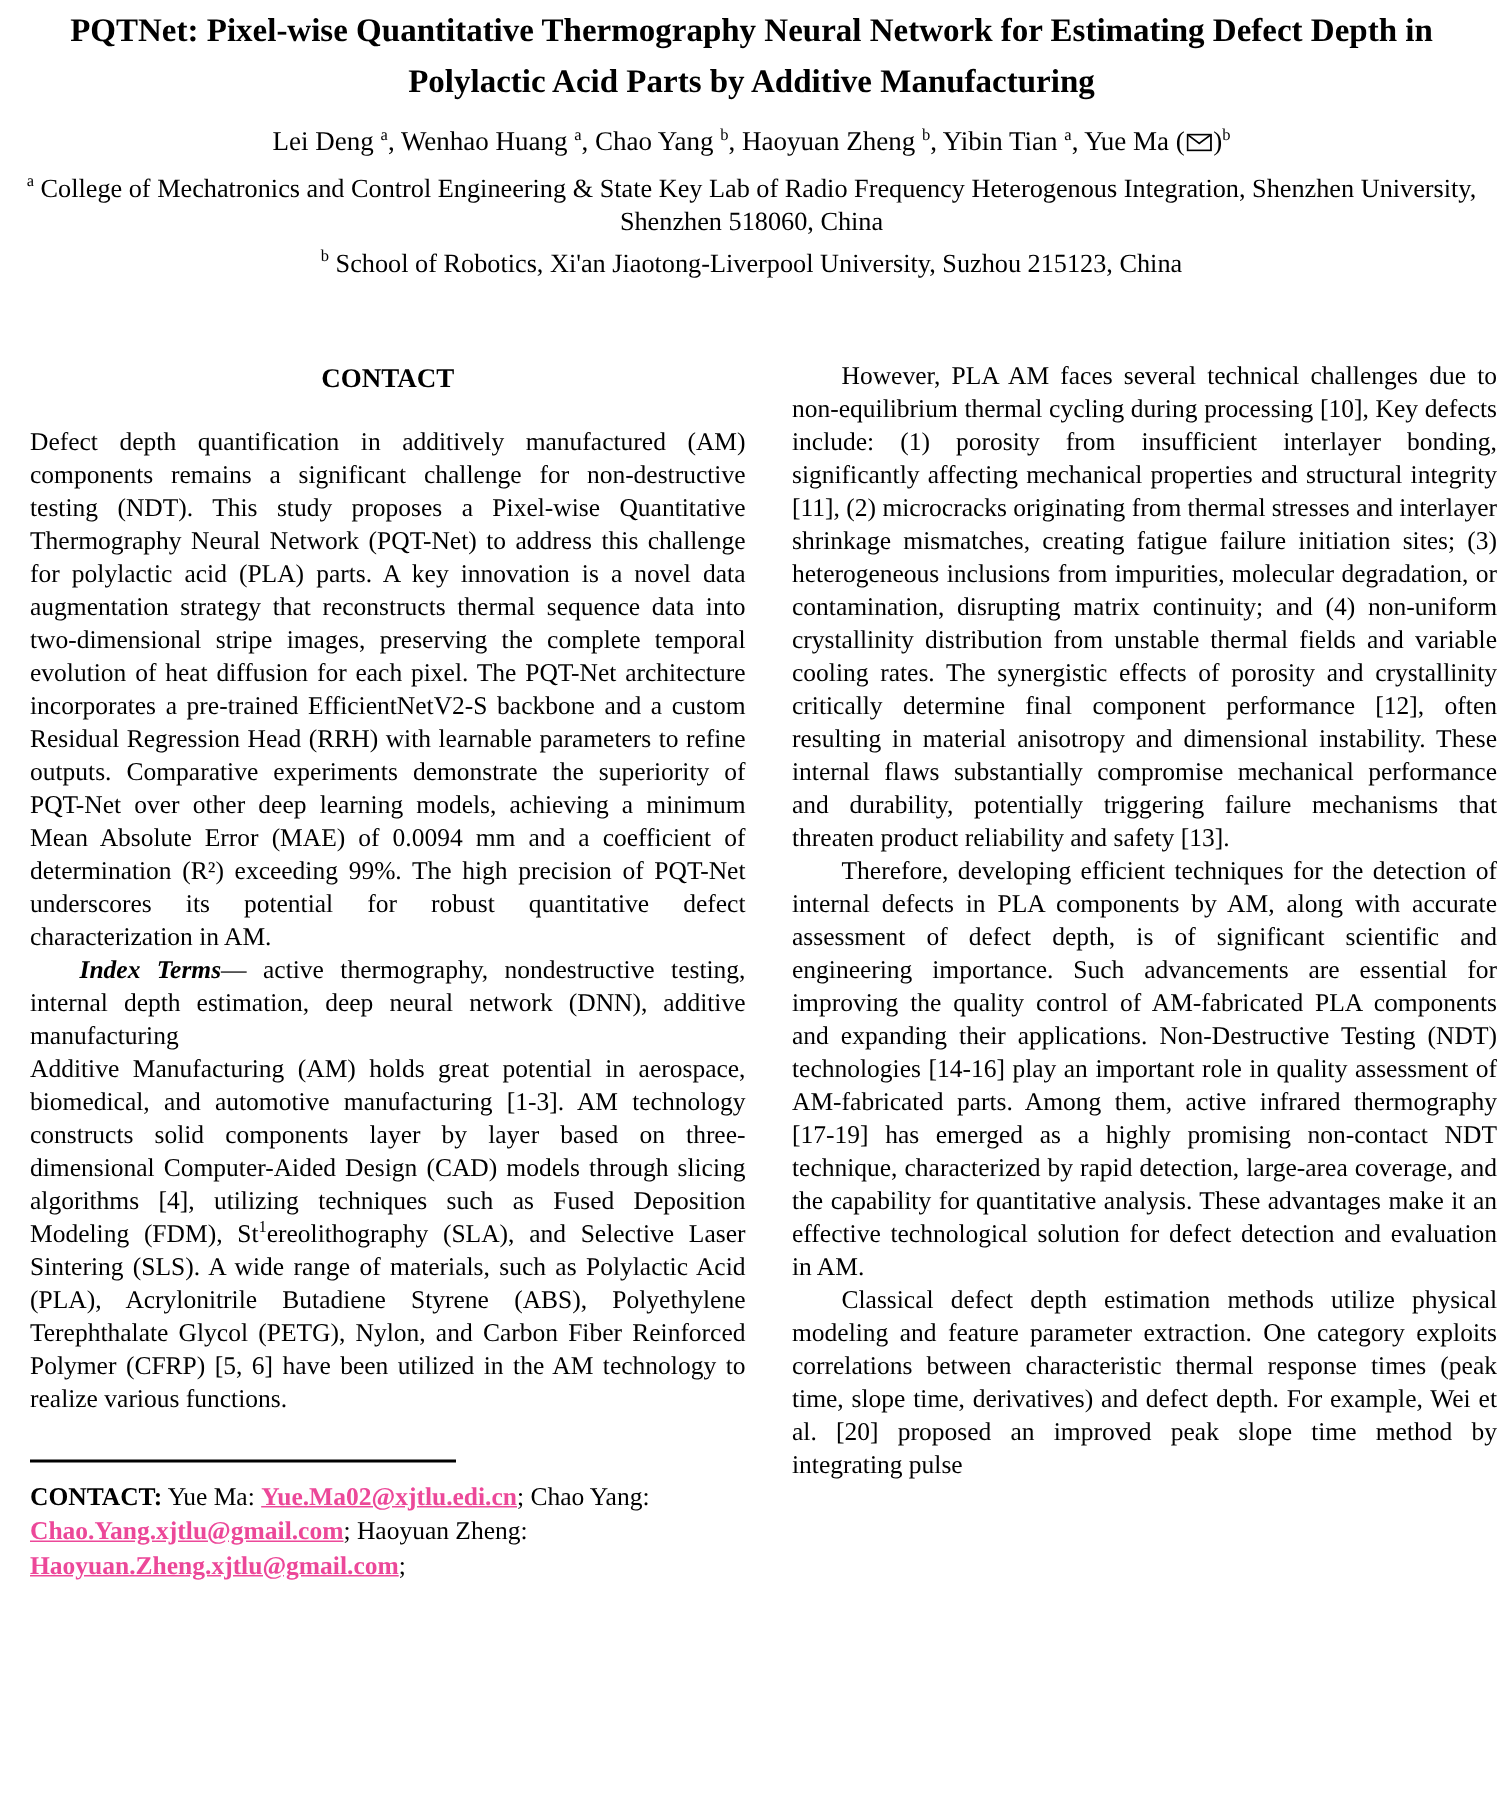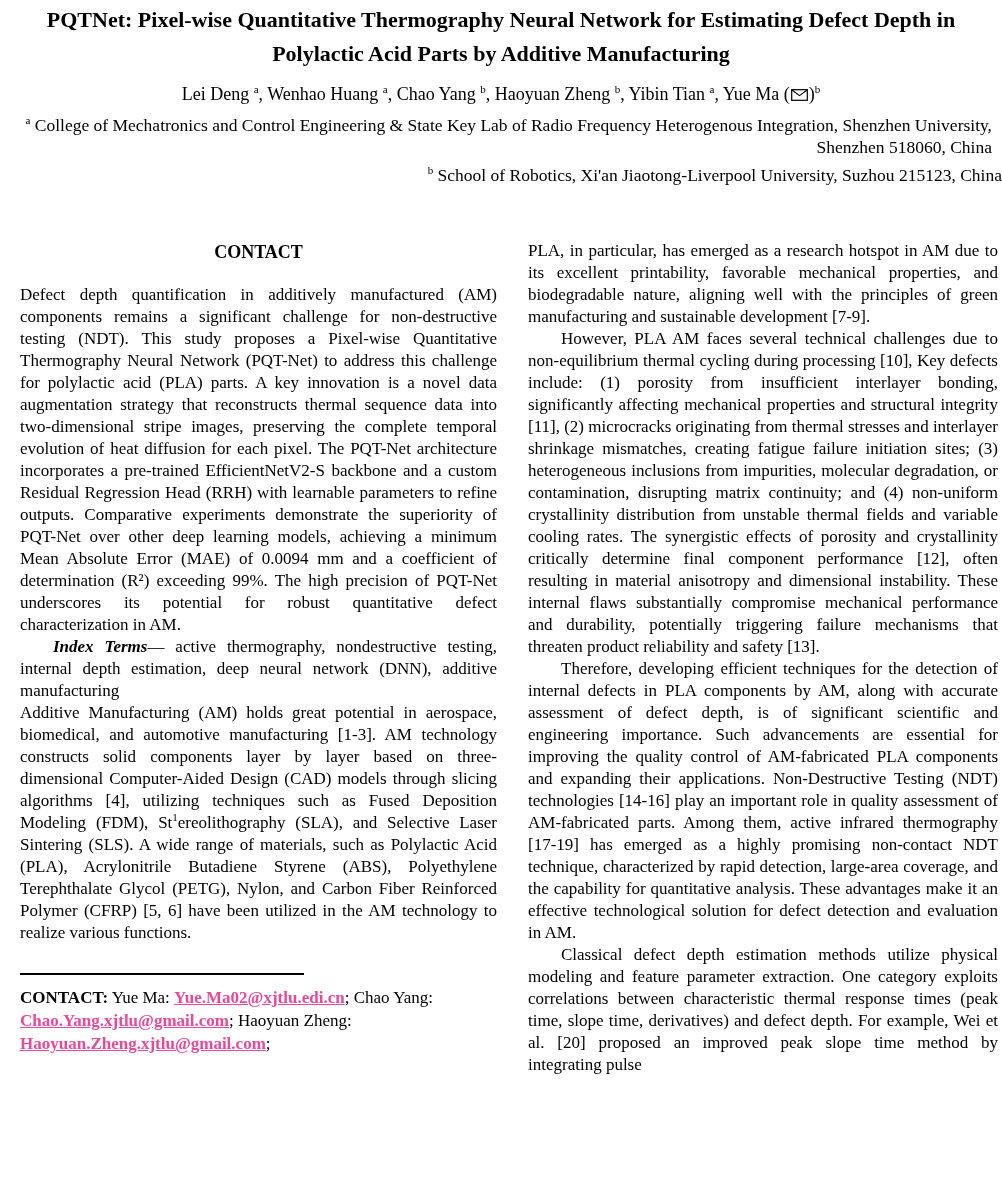--- a/index.html
+++ b/index.html
@@ -11,21 +11,21 @@
     overflow: hidden;
   }
   .page { padding-top: 3px; width: 1002px; height: 1200px; }
 
   .title { text-align: center; font-weight: bold; font-size: 22px; line-height: 34px; padding: 0 14px; }
 
   .authors { text-align: center; font-size: 18px; line-height: 22px; margin-top: 12px; }
   .authors sup, .affil sup { font-size: 11px; vertical-align: super; line-height: 0; }
   .envelope { vertical-align: -1px; margin: 0 1px; }
 
-  .affil { text-align: right; font-size: 17.5px; line-height: 22px; }
+  .affil { text-align: center; font-size: 17.5px; line-height: 22px; }
   .affil-a { margin-top: 9px; padding: 0 10px; }
   .affil-b { margin-top: 6px; }
 
   .columns { display: flex; margin-top: 54px; padding-left: 20px; padding-right: 4px; gap: 31px; }
   .col-left  { width: 477px; }
   .col-right { width: 470px; }
 
   .sec-heading { text-align: center; font-weight: bold; font-size: 18px; line-height: 24px; margin-bottom: 20px; }
   .intro-heading { margin-top: 21px; margin-bottom: 21px; }
 
@@ -71,20 +71,19 @@
 
 
       <p class="body"><span>Additive Manufacturing (AM) holds great potential in aerospace, biomedical, and automotive manufacturing [1-3]. AM technology constructs solid components layer by layer based on three-dimensional Computer-Aided Design (CAD) models through slicing algorithms [4], utilizing techniques such as Fused Deposition Modeling (FDM), St</span><sup class="inline-sup">1</sup><span>ereolithography (SLA), and Selective Laser Sintering (SLS). A wide range of materials, such as Polylactic Acid (PLA), Acrylonitrile Butadiene Styrene (ABS), Polyethylene Terephthalate Glycol (PETG), Nylon, and Carbon Fiber Reinforced Polymer (CFRP) [5, 6] have been utilized in the AM technology to realize various functions.</span></p>
 
       <hr class="footnote-rule">
 
       <p class="contact"><b>CONTACT:</b><span> Yue Ma: </span><a class="email">Yue.Ma02@xjtlu.edi.cn</a><span>; Chao Yang: </span><a class="email">Chao.Yang.xjtlu@gmail.com</a><span>; Haoyuan Zheng: </span><a class="email">Haoyuan.Zheng.xjtlu@gmail.com</a><span>;</span></p>
     </div>
 
     <div class="col-right">
-      <p class="body">PLA, in particular, has emerged as a research hotspot in AM due to its excellent printability, favorable mechanical properties, and biodegradable nature, aligning well with the principles of green manufacturing and sustainable development [7-9].</p>
       <p class="body indent">However, PLA AM faces several technical challenges due to non-equilibrium thermal cycling during processing [10], Key defects include: (1) porosity from insufficient interlayer bonding, significantly affecting mechanical properties and structural integrity [11], (2) microcracks originating from thermal stresses and interlayer shrinkage mismatches, creating fatigue failure initiation sites; (3) heterogeneous inclusions from impurities, molecular degradation, or contamination, disrupting matrix continuity; and (4) non-uniform crystallinity distribution from unstable thermal fields and variable cooling rates. The synergistic effects of porosity and crystallinity critically determine final component performance [12], often resulting in material anisotropy and dimensional instability. These internal flaws substantially compromise mechanical performance and durability, potentially triggering failure mechanisms that threaten product reliability and safety [13].</p>
       <p class="body indent">Therefore, developing efficient techniques for the detection of internal defects in PLA components by AM, along with accurate assessment of defect depth, is of significant scientific and engineering importance. Such advancements are essential for improving the quality control of AM-fabricated PLA components and expanding their applications. Non-Destructive Testing (NDT) technologies [14-16] play an important role in quality assessment of AM-fabricated parts. Among them, active infrared thermography [17-19] has emerged as a highly promising non-contact NDT technique, characterized by rapid detection, large-area coverage, and the capability for quantitative analysis. These advantages make it an effective technological solution for defect detection and evaluation in AM.</p>
       <p class="body indent">Classical defect depth estimation methods utilize physical modeling and feature parameter extraction. One category exploits correlations between characteristic thermal response times (peak time, slope time, derivatives) and defect depth. For example, Wei et al. [20] proposed an improved peak slope time method by integrating pulse</p>
     </div>
 
   </div>
 </div>
 
 </body></html>

